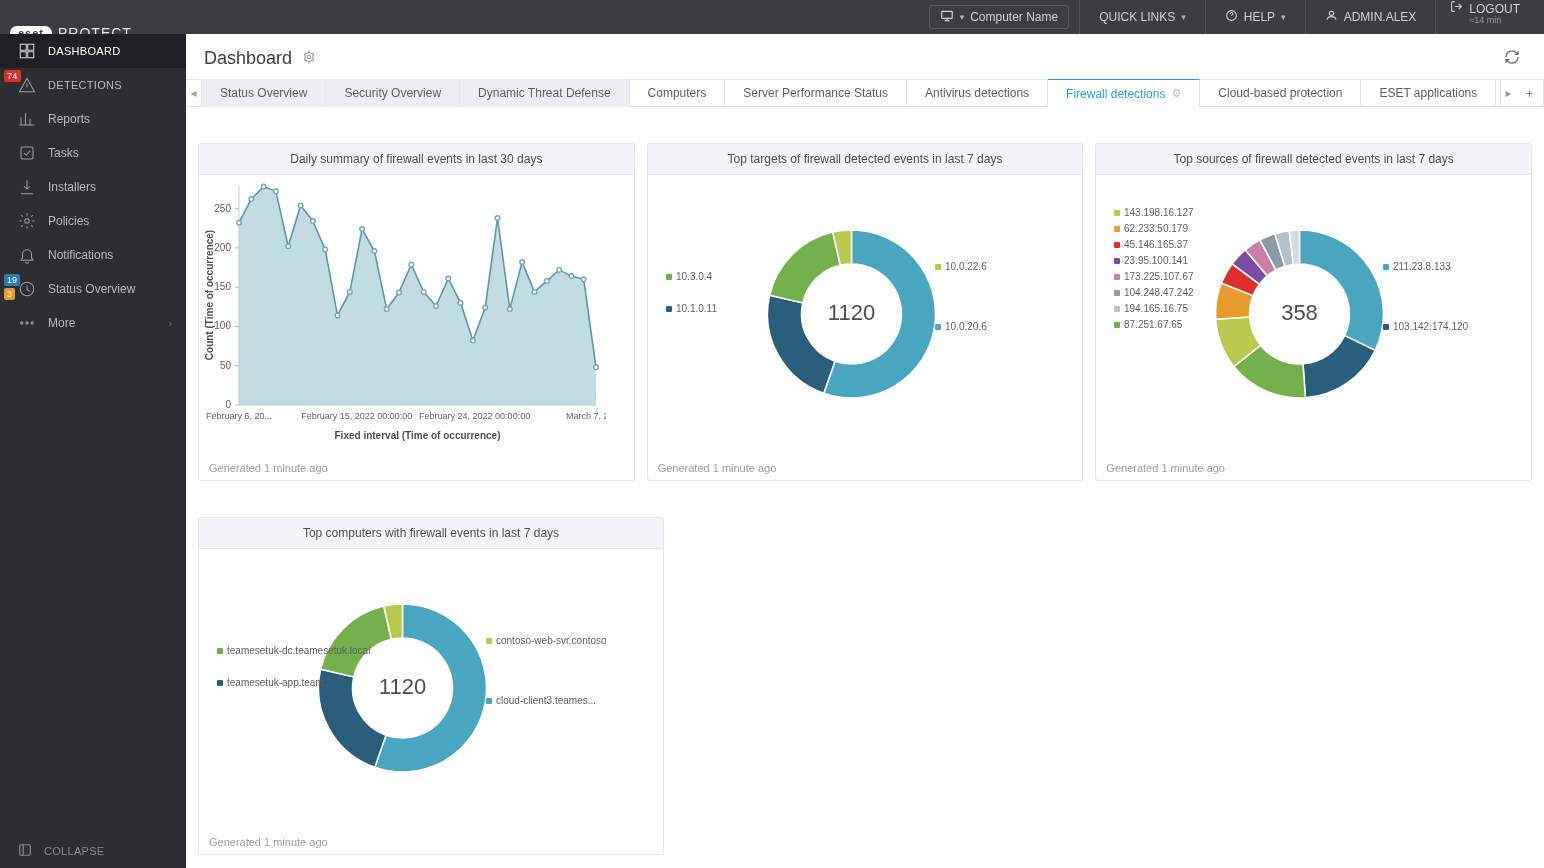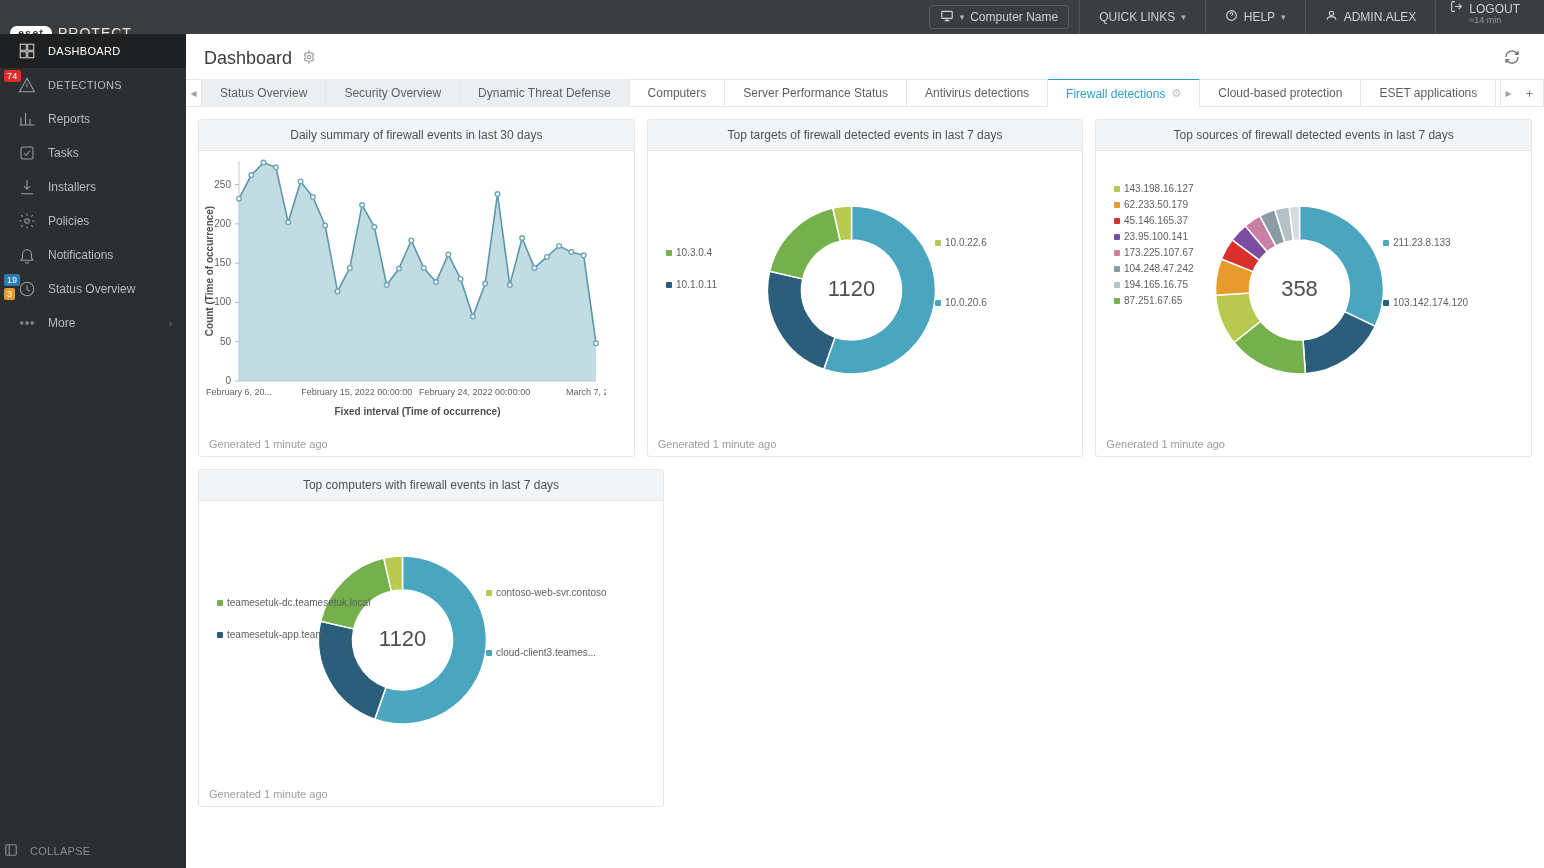--- a/index.html
+++ b/index.html
@@ -28,21 +28,21 @@
 .side-item.major { text-transform:uppercase; font-size:11px; letter-spacing:.3px; }
 .side-item.sel { background:#1e2021; color:#fff; }
 .side-item .ic { width:18px; height:18px; display:flex; align-items:center; justify-content:center; opacity:.8; }
 .side-item .ic svg { width:18px; height:18px; stroke:#b8bcbf; fill:none; stroke-width:1.4; }
 .side-item.sel .ic svg { stroke:#fff; }
 .badge { position:absolute; left:4px; top:2px; background:#d9302c; color:#fff; font-size:9px; line-height:12px; padding:0 3px; border-radius:2px; }
 .badge.blue { background:#2b7cb3; }
 .badge.orange { background:#e69b2c; }
 .side-item .chevr { margin-left:auto; font-size:10px; opacity:.6; }
 #side-spacer { flex:1; }
-#collapse { height:34px; display:flex; align-items:center; gap:12px; padding:0 4px; color:#8c8f91; font-size:11px; cursor:pointer; letter-spacing:.3px; }
+#collapse { height:34px; display:flex; align-items:center; gap:12px; padding:0 18px; color:#8c8f91; font-size:11px; cursor:pointer; letter-spacing:.3px; }
 
 
 #main { flex:1; display:flex; flex-direction:column; background:#fff; min-width:0; }
 #page-head { display:flex; align-items:center; gap:10px; padding:14px 18px 10px; }
 #page-title { font-size:18px; font-weight:400; color:#3a3c3e; }
 #page-head .gear { color:#a9adb0; cursor:pointer; }
 #refresh { margin-left:auto; color:#6e7275; cursor:pointer; margin-right:6px; }
 
 
 #tabs-wrap { display:flex; align-items:center; border-top:1px solid #e4e6e8; border-bottom:1px solid #e4e6e8; height:28px; font-size:12px; color:#5c5f61; }
@@ -55,21 +55,21 @@
 .tab .tabgear { color:#bdbfc1; font-size:11px; }
 .tab.add { width:28px; justify-content:center; padding:0; }
 
 
 #panels { flex:1; overflow:auto; padding:12px 12px 0 12px; }
 .row { display:flex; gap:12px; }
 .panel { border:1px solid #e4e6e8; border-radius:3px; display:flex; flex-direction:column; background:#fff; }
 .panel .ptitle { background:#f3f4f5; border-bottom:1px solid #e4e6e8; text-align:center; font-size:12px; color:#4c4f51; padding:8px 6px; }
 .panel .pbody { flex:1; position:relative; }
 .panel .pfoot { font-size:11px; color:#9a9d9f; padding:6px 10px; }
-.p-small { width:466px; height:338px; }
+.p-small { width:466px; height:338px;margin-top:24px; }
 .p-wide { flex:1; min-width:400px; height:338px; }
 .nodata { display:flex; flex-direction:column; align-items:center; justify-content:center; height:100%; color:#9a9d9f; gap:6px; font-size:12px; }
 .nodata .iinfo { font-family:Georgia, serif; font-weight:bold; font-size:34px; color:#9a9d9f; }
 .ylab { font-size:10px; fill:#4c4f51; }
 
 
 .donut-center { font-size:22px; fill:#4c4f51; text-anchor:middle; dominant-baseline:middle; font-weight:400; }
 .legend-item { font-size:10px; fill:#5c5f61; }
 .legend-sw { rx:1; }
 

